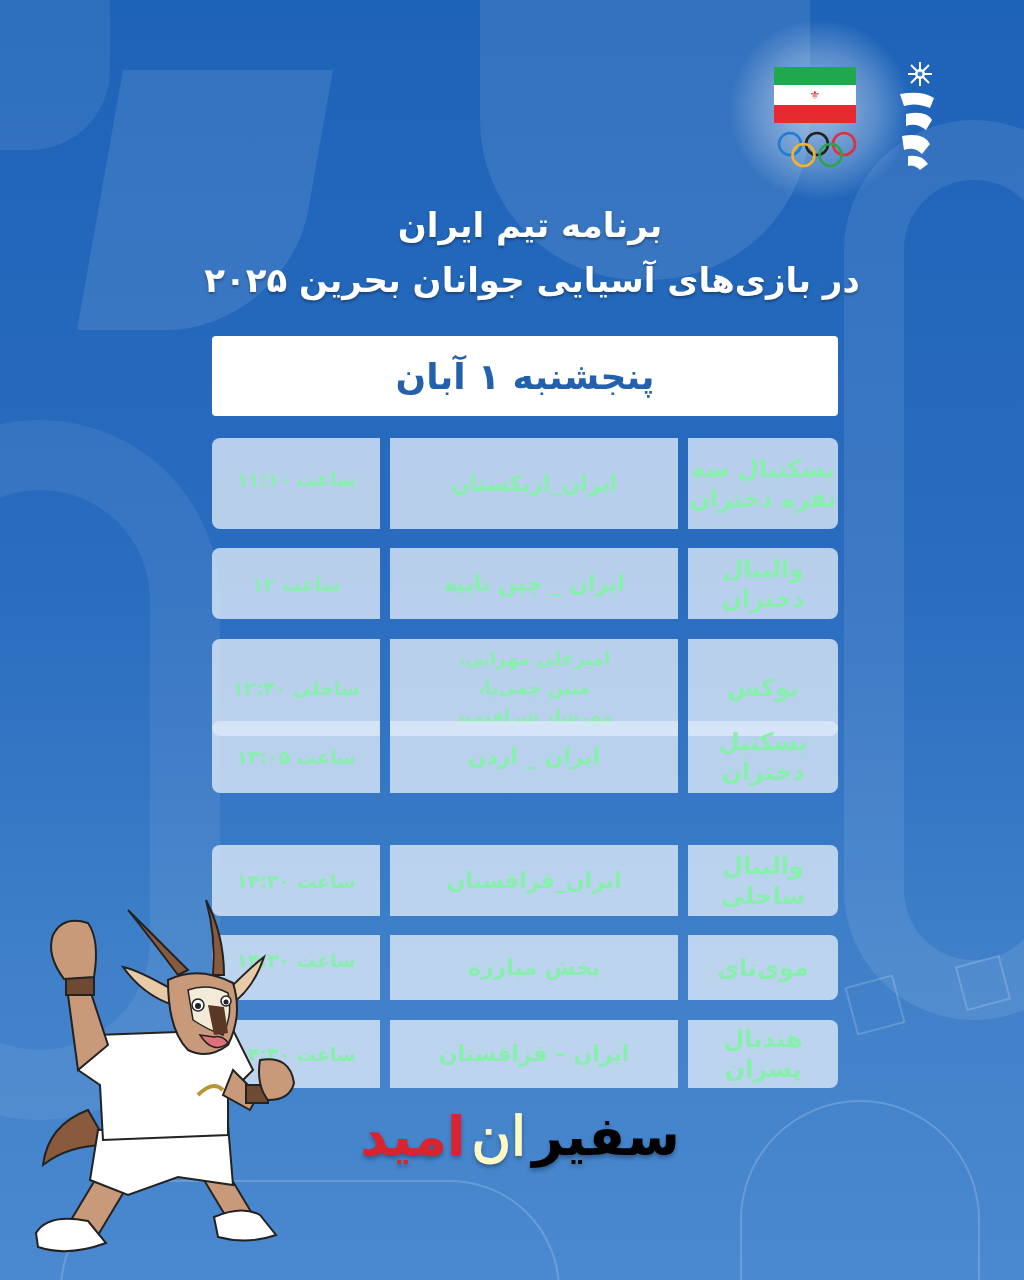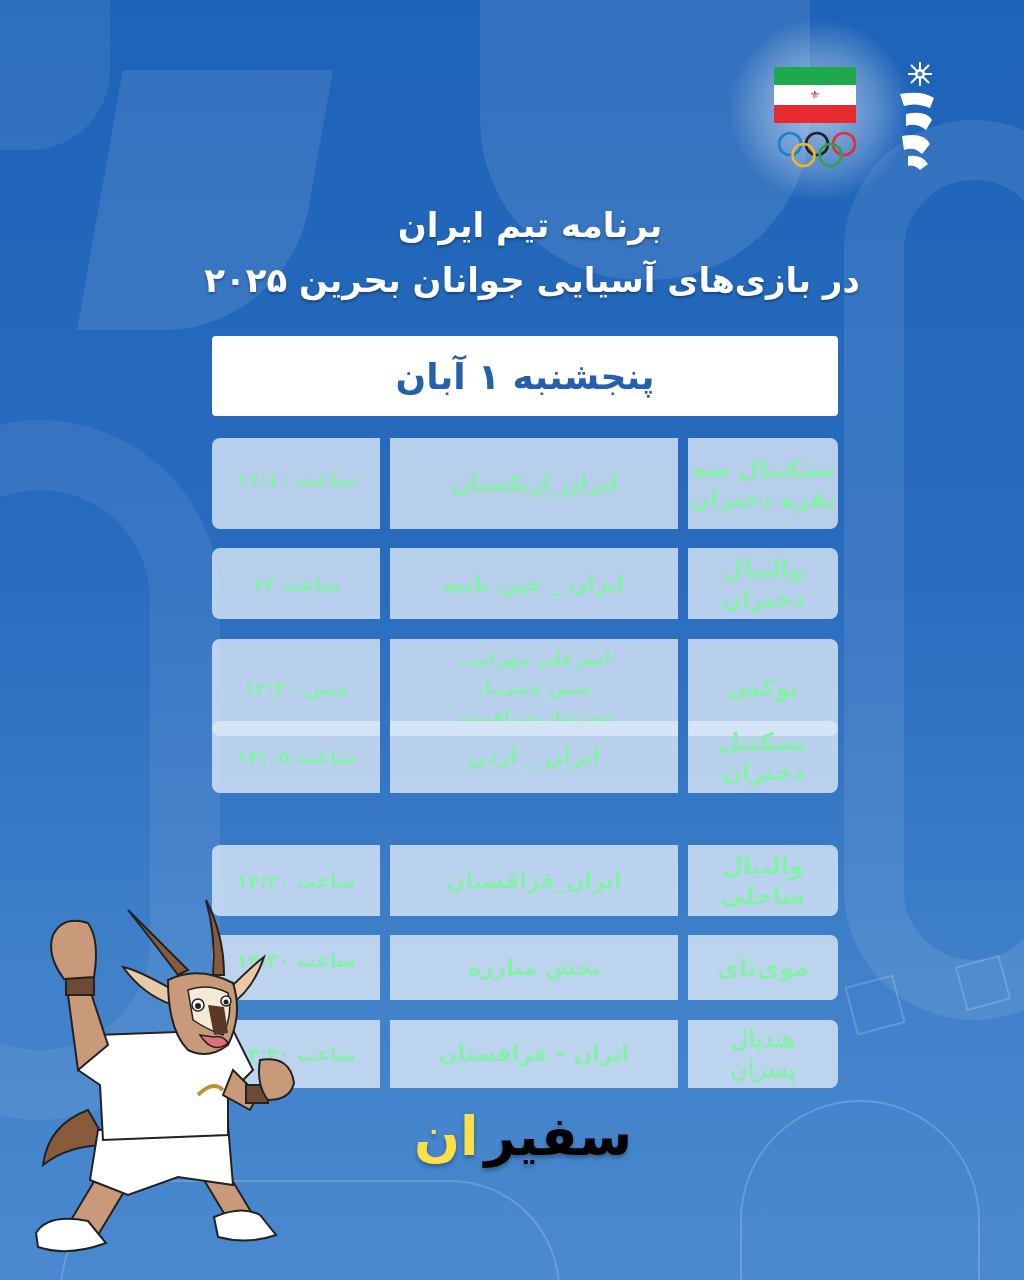--- a/index.html
+++ b/index.html
@@ -70,21 +70,21 @@
   .cell.match.small { font-size: 18px; line-height: 29px; text-align: center; }
   .cell.time.up { align-items: flex-start; padding-top: 16px; }
 
   
   .slogan {
     position: absolute; left: 320px; top: 1098px; width: 400px; height: 76px;
     display: flex; align-items: center; justify-content: center; direction: rtl;
     font-size: 54px; font-weight: bold; letter-spacing: 0;
   }
   .slogan .w1 { color: #000000; text-shadow: 0 3px 4px rgba(0,0,0,0.3); }
-  .slogan .w2 { color: #fde047; text-shadow: 0 3px 4px rgba(0,0,0,0.3); margin: 0 6px; }
+  .slogan .w2 { color: #fef9c3; text-shadow: 0 3px 4px rgba(0,0,0,0.3); margin: 0 6px; font-family: Liberation Serif, serif; }
   .slogan .w3 { color: #d9232d; text-shadow: 0 3px 4px rgba(0,0,0,0.3); }
 
   
   .mascot { position: absolute; left: 28px; top: 895px; width: 280px; height: 360px; }
 </style>
 </head>
 <body>
 
 <div class="bg">
   <div class="shape s1"></div>
@@ -150,21 +150,21 @@
   <div class="cell sport">بسکتبال سه نفره دختران</div>
 </div>
 
 <div class="row" style="top:537px;height:82px;">
   <div class="cell time">ساعت ۱۲</div>
   <div class="cell sport">والیبال دختران</div>
   <div class="cell match">ایران _ چین تایپه</div>
 </div>
 
 <div class="row" style="top:628px;height:108px;">
-  <div class="cell time">متین ۱۲:۳۰</div>
+  <div class="cell time">ساحلی ۱۲:۳۰</div>
   <div class="cell match small" style="padding:0 60px;">امیرعلی مهرابی، متین چمی‌پا، مهرشاد شرافتمند</div>
   <div class="cell sport">بوکس</div>
 </div>
 
 <div class="row" style="top:710px;height:83px;">
   <div class="cell time">ساعت ۱۳:۰۵</div>
   <div class="cell match">ایران _ اردن</div>
   <div class="cell sport" style="padding:0 63px;">بسکتبل دختران</div>
 </div>
 
@@ -176,26 +176,27 @@
 
 <div class="row" style="top:924px;height:76px;">
   <div class="cell time up" style="padding-top:14px;">ساعت ۱۴:۳۰</div>
   <div class="cell match">بخش مبارزه</div>
   <div class="cell sport">موی‌تای</div>
 </div>
 
 <div class="row" style="top:1009px;height:79px;">
   <div class="cell time">ساعت ۱۴:۳۰</div>
   <div class="cell match">ایران – قزاقستان</div>
-  <div class="cell sport" style="padding:0 40px;font-family:Liberation Serif, serif;">هندبال پسران</div>
+  <div class="cell sport" style="padding:0 40px;">هندبال پسران</div>
 </div>
 
 <div class="slogan">
   <span class="w1">سفیر</span>
     <span class="w2">ان</span>
+    <span class="w3">امید</span>
 </div>
 
 <div class="mascot">
   <svg viewBox="0 0 280 360" width="280" height="360">
 
     <path d="M60 215 Q20 230 15 270 Q40 250 80 250 Z" fill="#8a5a3c" stroke="#222" stroke-width="2"></path>
 
     <path d="M70 280 L40 330 L70 340 L100 290 Z" fill="#c99a7a" stroke="#222" stroke-width="2"></path>
     <path d="M170 275 L200 325 L225 320 L195 270 Z" fill="#c99a7a" stroke="#222" stroke-width="2"></path>
 

